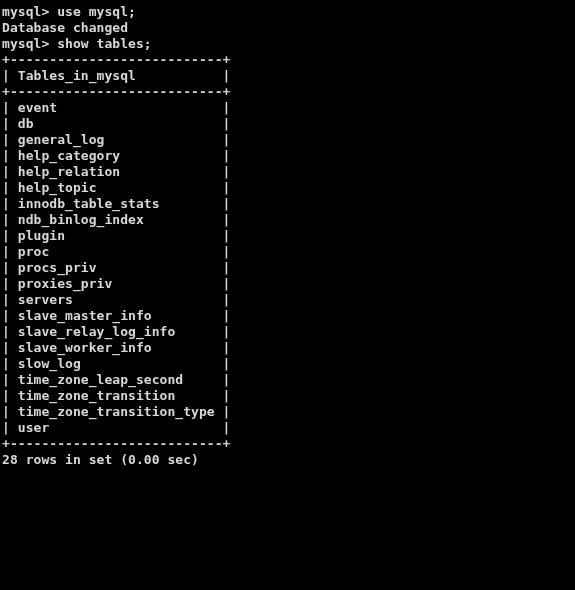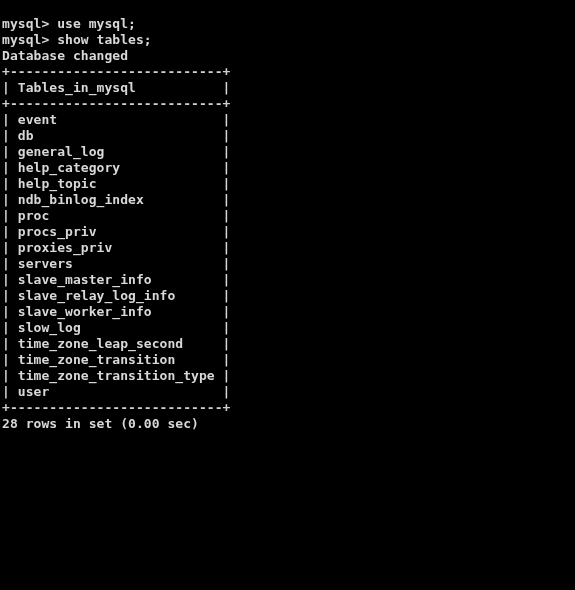--- a/index.html
+++ b/index.html
@@ -17,21 +17,21 @@
     position: relative;
     width: 575px;
     height: 590px;
     background: #000000;
     font-family: "DejaVu Sans Mono", "Liberation Mono", monospace;
     font-size: 13px;
     font-weight: bold;
     line-height: 16px;
     letter-spacing: 0;
     color: #d8d8d8;
-    padding: 16px 0 0 2px;
+    padding: 4px 0 0 2px;
     box-sizing: border-box;
     -webkit-font-smoothing: none;
     font-smooth: never;
   }
   .line {
     height: 16px;
     line-height: 16px;
     white-space: pre;
     font-family: "DejaVu Sans Mono", "Liberation Mono", monospace;
     font-size: 13px;
@@ -44,34 +44,37 @@
   .line.rule {
     color: #cfcfcf;
   }
 </style>
 </head>
 <body>
 
 <div id="terminal">
 
   <div class="line">mysql&gt; use mysql;</div>
+  <div class="line">Database changed</div>
   <div class="line">mysql&gt; show tables;</div>
-  <div class="line">Database changed</div>
 
   <div class="line rule">+---------------------------+</div>
   <div class="line"><span>| Tables_in_mysql           |</span></div>
   <div class="line rule">+---------------------------+</div>
 
   <div id="table-rows">
       <div class="line">| event                     |</div>
       <div class="line">| db                        |</div>
       <div class="line">| general_log               |</div>
       <div class="line">| help_category             |</div>
+      <div class="line">| help_relation             |</div>
       <div class="line">| help_topic                |</div>
+      <div class="line">| innodb_table_stats        |</div>
       <div class="line">| ndb_binlog_index          |</div>
+      <div class="line">| plugin                    |</div>
       <div class="line">| proc                      |</div>
       <div class="line">| procs_priv                |</div>
       <div class="line">| proxies_priv              |</div>
       <div class="line">| servers                   |</div>
       <div class="line">| slave_master_info         |</div>
       <div class="line">| slave_relay_log_info      |</div>
       <div class="line">| slave_worker_info         |</div>
       <div class="line">| slow_log                  |</div>
       <div class="line">| time_zone_leap_second     |</div>
       <div class="line">| time_zone_transition      |</div>

